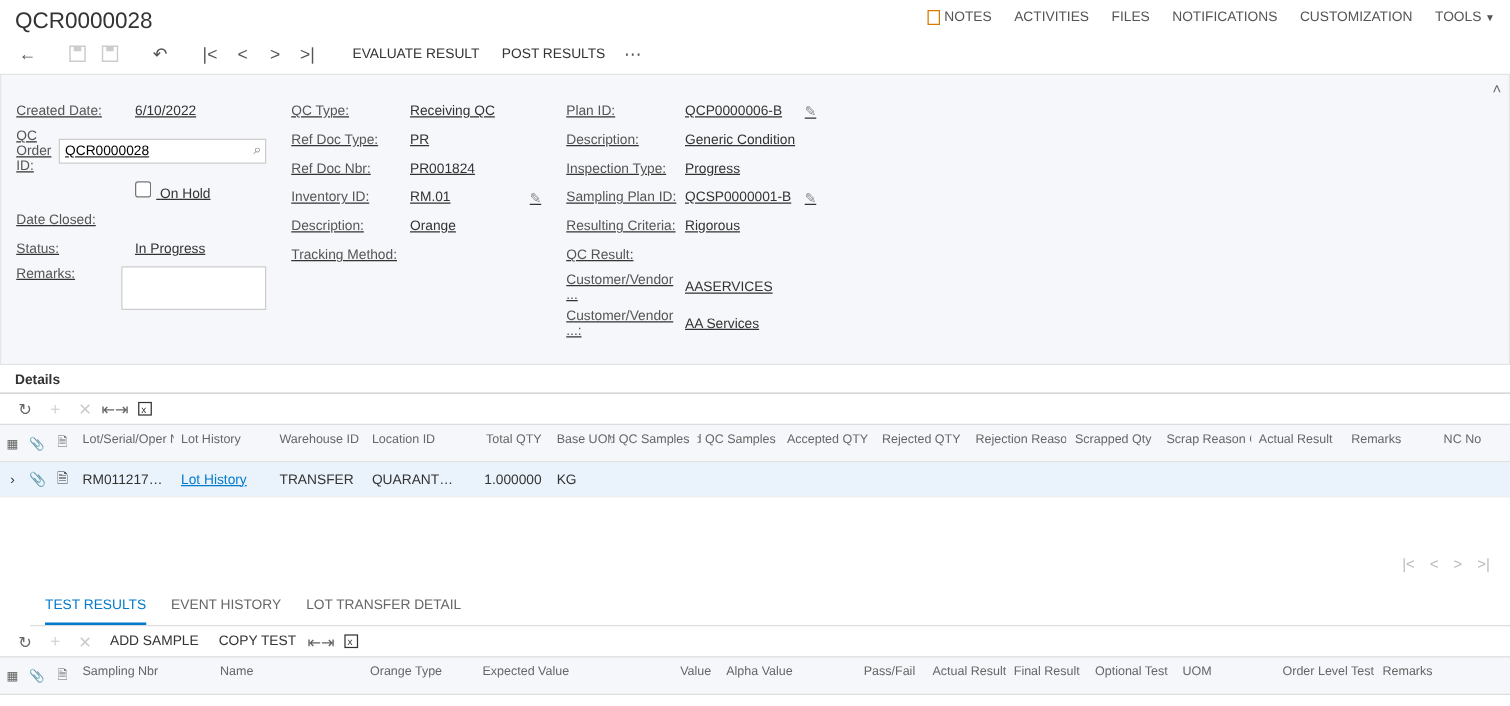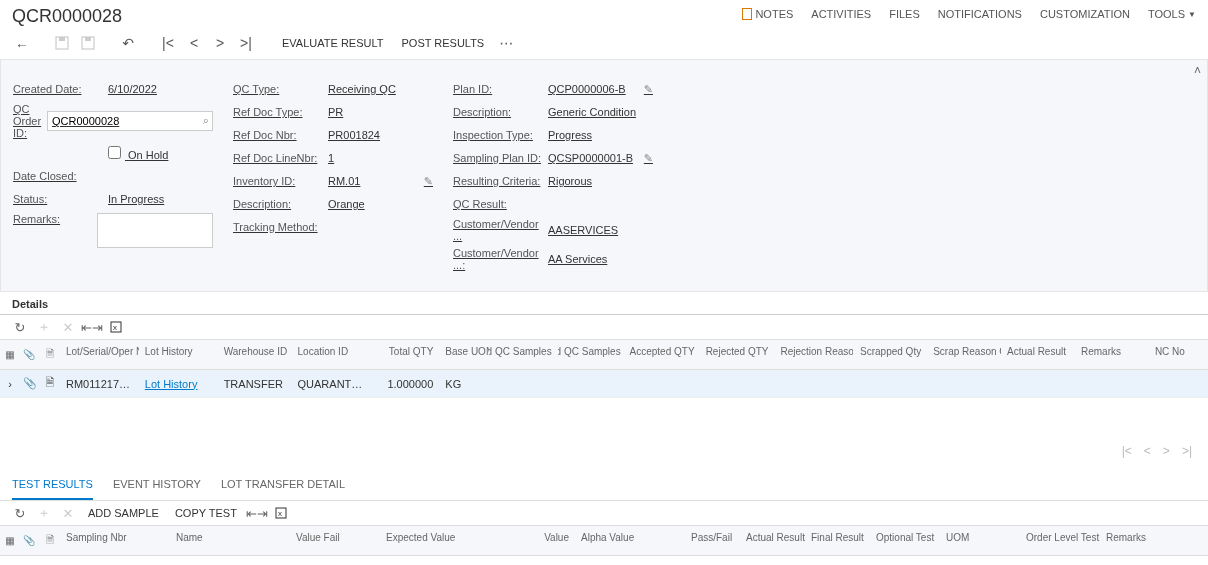--- a/index.html
+++ b/index.html
@@ -35,21 +35,21 @@
 .grid-toolbar .gicon { width:16px; height:16px; display:flex; align-items:center; justify-content:center; color:#666; cursor:pointer; font-size:13px;}
 .grid-toolbar .gaction { font-size:11px; cursor:pointer; padding: 0 4px;}
 .grid-head { display:flex; background:#f5f7fa; border-top:1px solid #ddd; border-bottom:1px solid #ddd; }
 .grid-row { display:flex; border-bottom:1px solid #eee; min-height: 24px; align-items:center;}
 .grid-row.sel { background:#eaf3fb; }
 .cell { padding: 4px 6px; font-size:11px; color:#333; overflow:hidden; white-space:nowrap; text-overflow:ellipsis; }
 .cell.head { color:#666; font-size:10px; display:flex; align-items:flex-start; padding-top:6px; padding-bottom:6px;}
 .cell.ico { width:20px; flex:none; display:flex; justify-content:center; align-items:center;}
 .link { color:#027acc; text-decoration:underline; cursor:pointer;}
 .pager { display:flex; justify-content:flex-end; gap:12px; padding: 6px 16px; color:#bbb; font-size:12px;}
-.tabs { display:flex; gap:20px; padding: 0 12px; border-bottom:1px solid #ddd; margin-top:6px;}
+.tabs { display:flex; gap:20px; padding: 0 12px; border-bottom:1px solid #ddd; margin-top:6px;margin-left:24px;}
 .tab { padding: 8px 0; font-size:11px; color:#666; cursor:pointer; }
 .tab.active { color:#027acc; border-bottom: 2px solid #027acc; }
 .spacer { height: 40px; background:#fff; }
 svg { display:block; }
 </style>
 </head>
 <body>
 
 <div class="header-row">
   <div class="header-left">
@@ -138,24 +138,20 @@
         <div class="field-label">QC Type:</div>
         <div class="field-value">Receiving QC</div>
       </div>
     <div class="field-row">
         <div class="field-label">Ref Doc Type:</div>
         <div class="field-value">PR</div>
       </div>
     <div class="field-row">
         <div class="field-label">Ref Doc Nbr:</div>
         <div class="field-value">PR001824</div>
-      </div>
-    <div class="field-row">
-        <div class="field-label">Ref Doc LineNbr:</div>
-        <div class="field-value">1</div>
       </div>
     <div class="field-row">
         <div class="field-label">Inventory ID:</div>
         <div class="field-value">RM.01</div>
         <span class="edit-pencil">✎</span>
       </div>
     <div class="field-row">
         <div class="field-label">Description:</div>
         <div class="field-value">Orange</div>
       </div>
@@ -290,21 +286,21 @@
       </svg>
     </div>
 </div>
 
 <div class="grid-head">
   <div class="cell head ico">▦</div>
   <div class="cell head ico">📎</div>
   <div class="cell head ico">🗎</div>
   <div class="cell head" style="width:110px">Sampling Nbr</div>
   <div class="cell head" style="width:120px">Name</div>
-  <div class="cell head" style="width:90px">Value Fail</div>
+  <div class="cell head" style="width:90px">Orange Type</div>
   <div class="cell head" style="width:150px">Expected Value</div>
   <div class="cell head" style="width:45px;text-align:right;justify-content:flex-end">Value</div>
   <div class="cell head" style="width:110px">Alpha Value</div>
   <div class="cell head" style="width:55px">Pass/Fail</div>
   <div class="cell head" style="width:65px">Actual Result</div>
   <div class="cell head" style="width:65px">Final Result</div>
   <div class="cell head" style="width:70px">Optional Test</div>
   <div class="cell head" style="width:80px">UOM</div>
   <div class="cell head" style="width:80px">Order Level Test</div>
   <div class="cell head" style="width:70px">Remarks</div>

